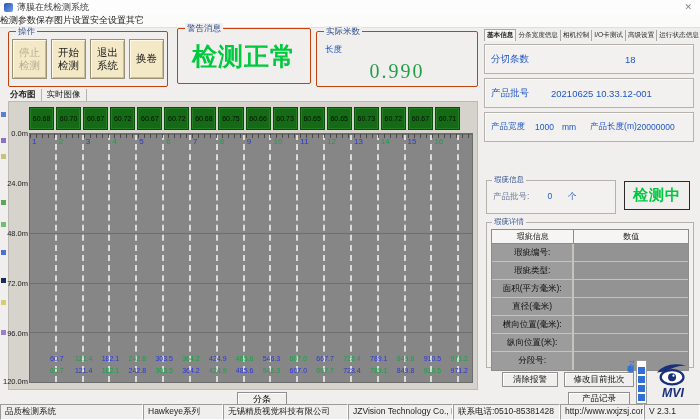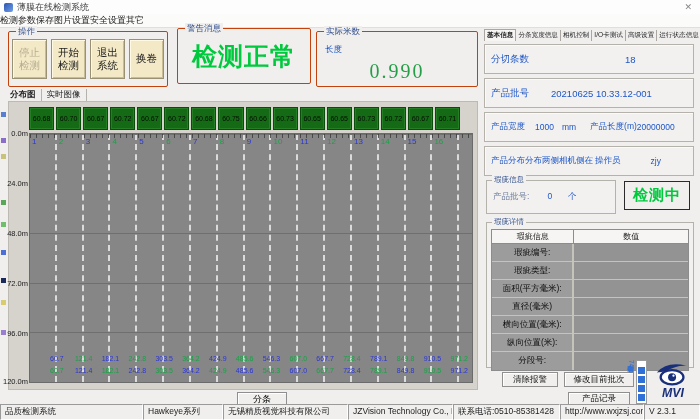--- a/index.html
+++ b/index.html
@@ -352,25 +352,20 @@
       <span class="blab">产品批号</span>
       <span class="bval">20210625 10.33.12-001</span>
     </div>
     <div class="sect s3">
       <span class="blab">产品宽度</span>
       <span class="bval v1">1000</span>
       <span class="bval u1">mm</span>
       <span class="blab l2">产品长度(m)</span>
       <span class="bval">20000000</span>
     </div>
-    <div class="sect s4">
-      <span class="blab">产品分布分布两侧相机侧在</span>
-      <span class="blab l2">操作员</span>
-      <span class="bval">zjy</span>
-    </div>
 
     <div class="g-definfo">
       <span class="glabel">瑕疵信息</span>
       <div class="definfo-line">
         <span>产品批号:</span><b>0</b><i>个</i>
       </div>
     </div>
     <div class="checking">检测中</div>
 
     <div class="g-defdet">

